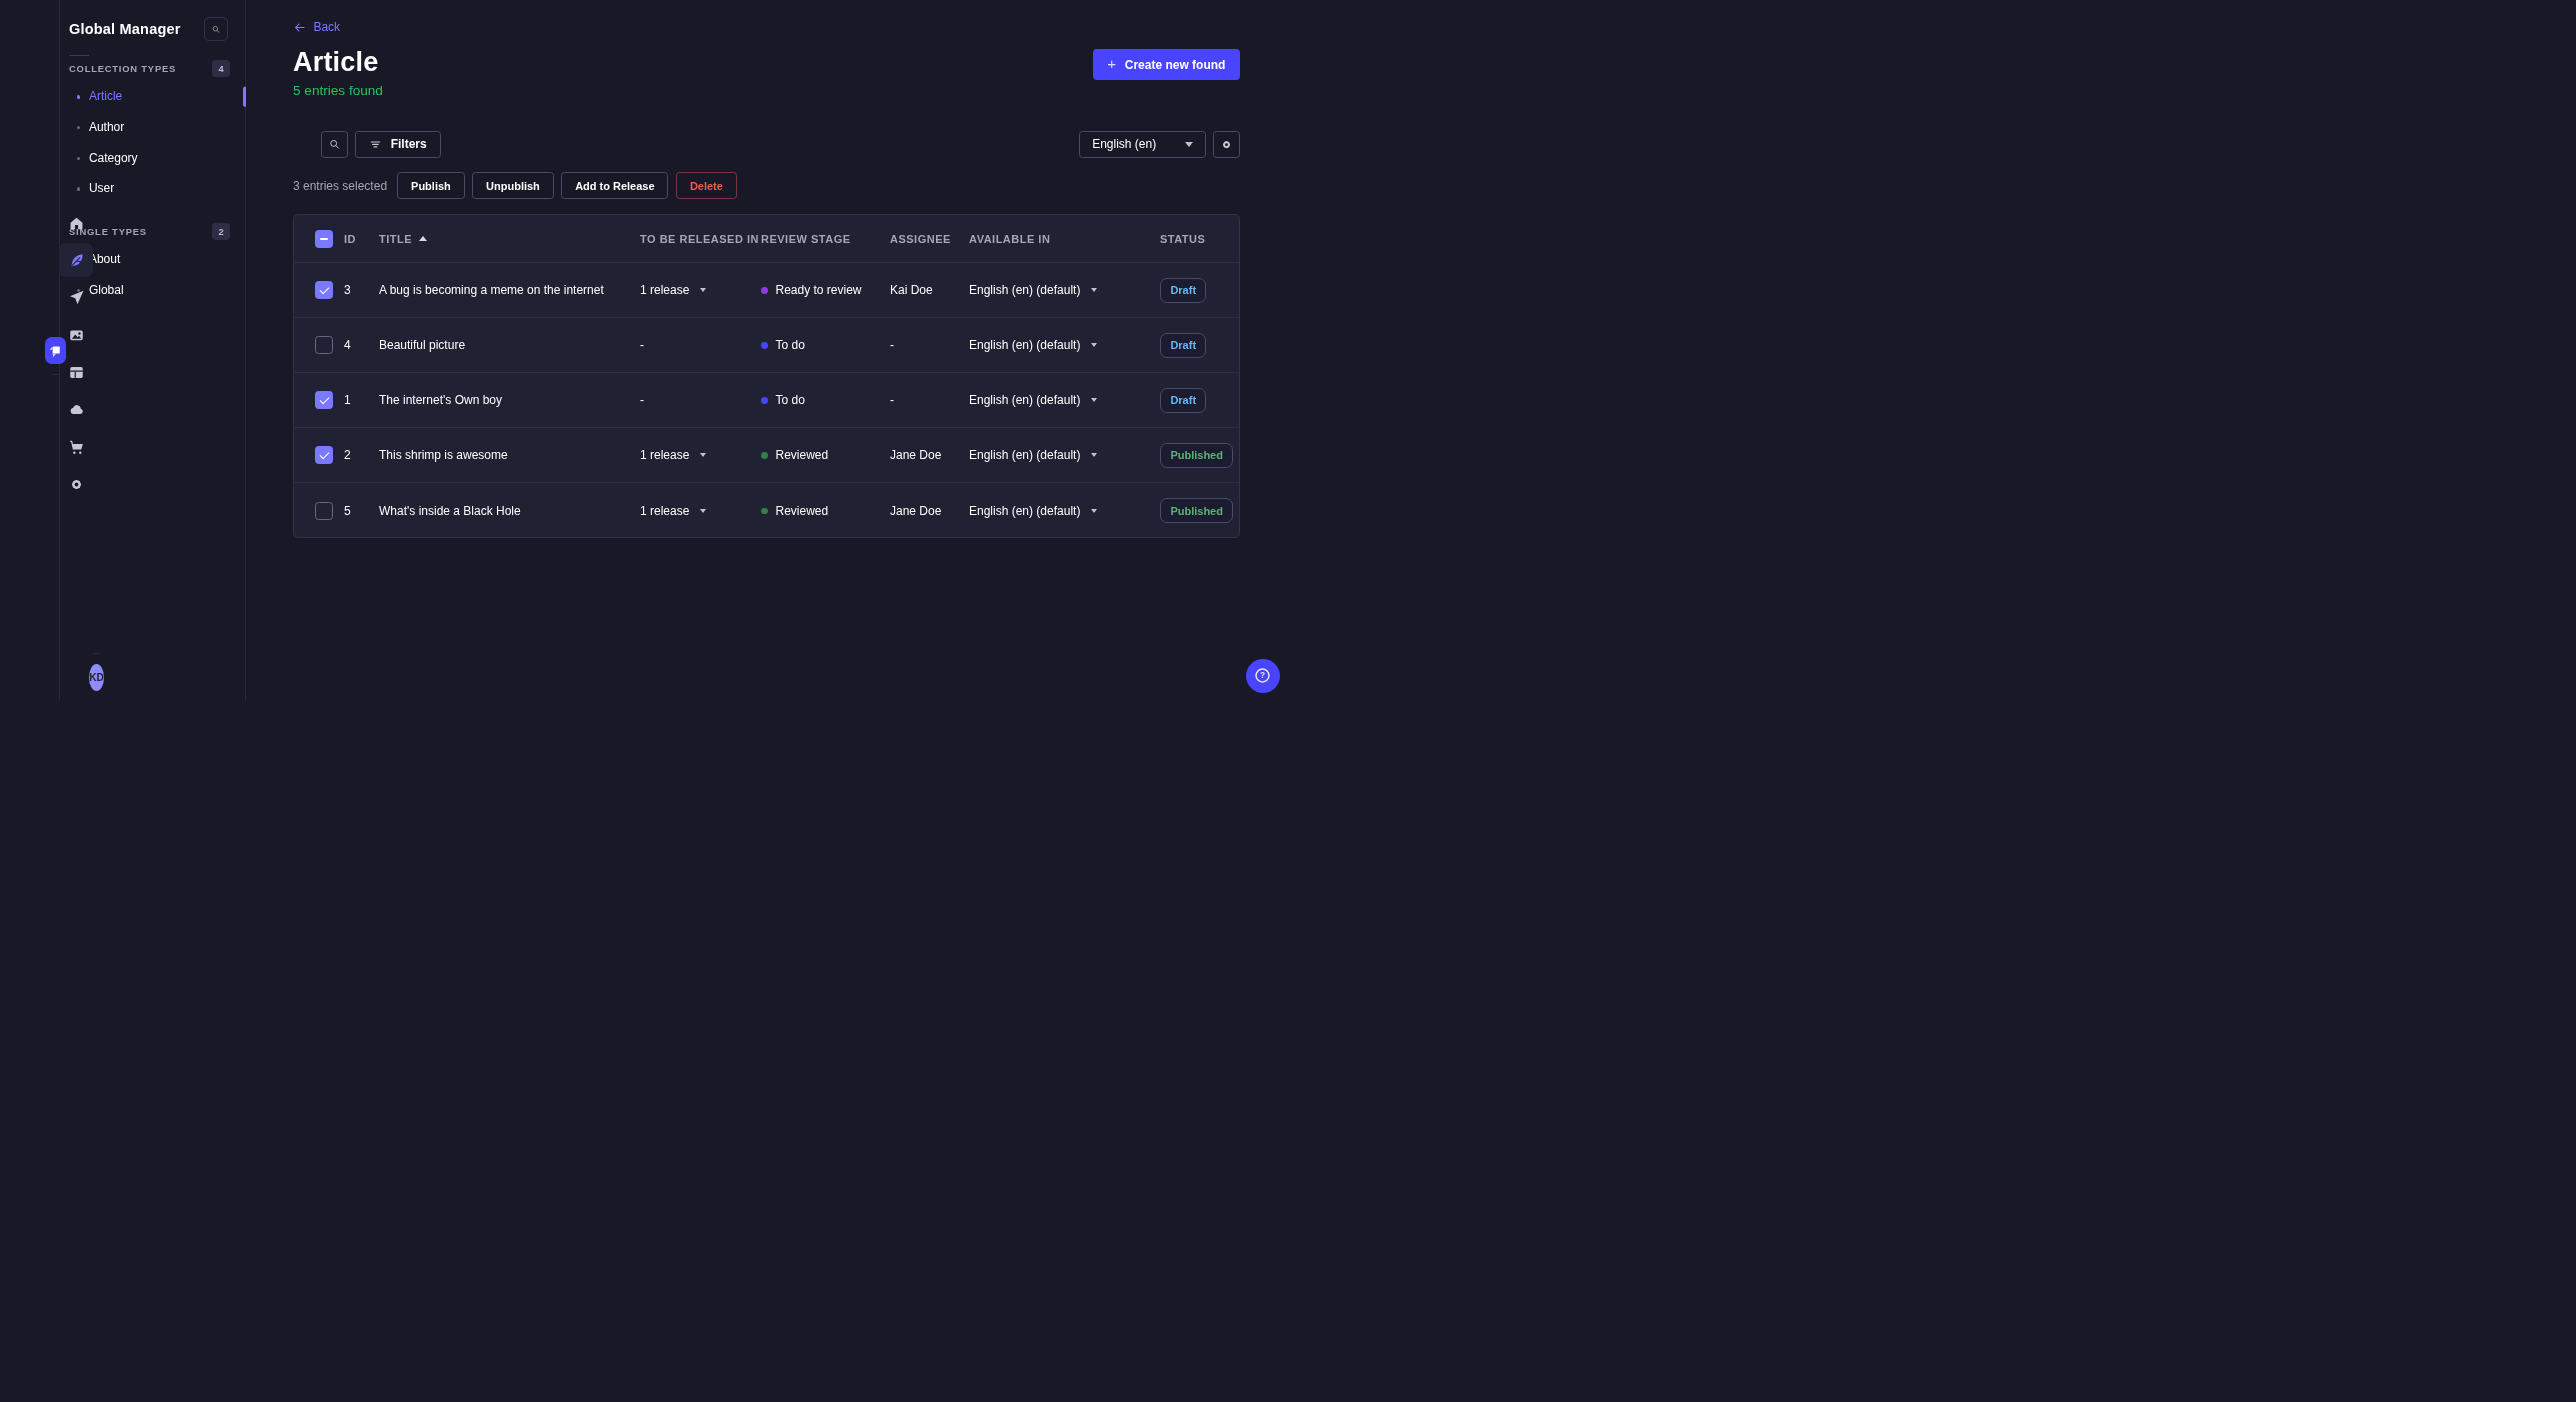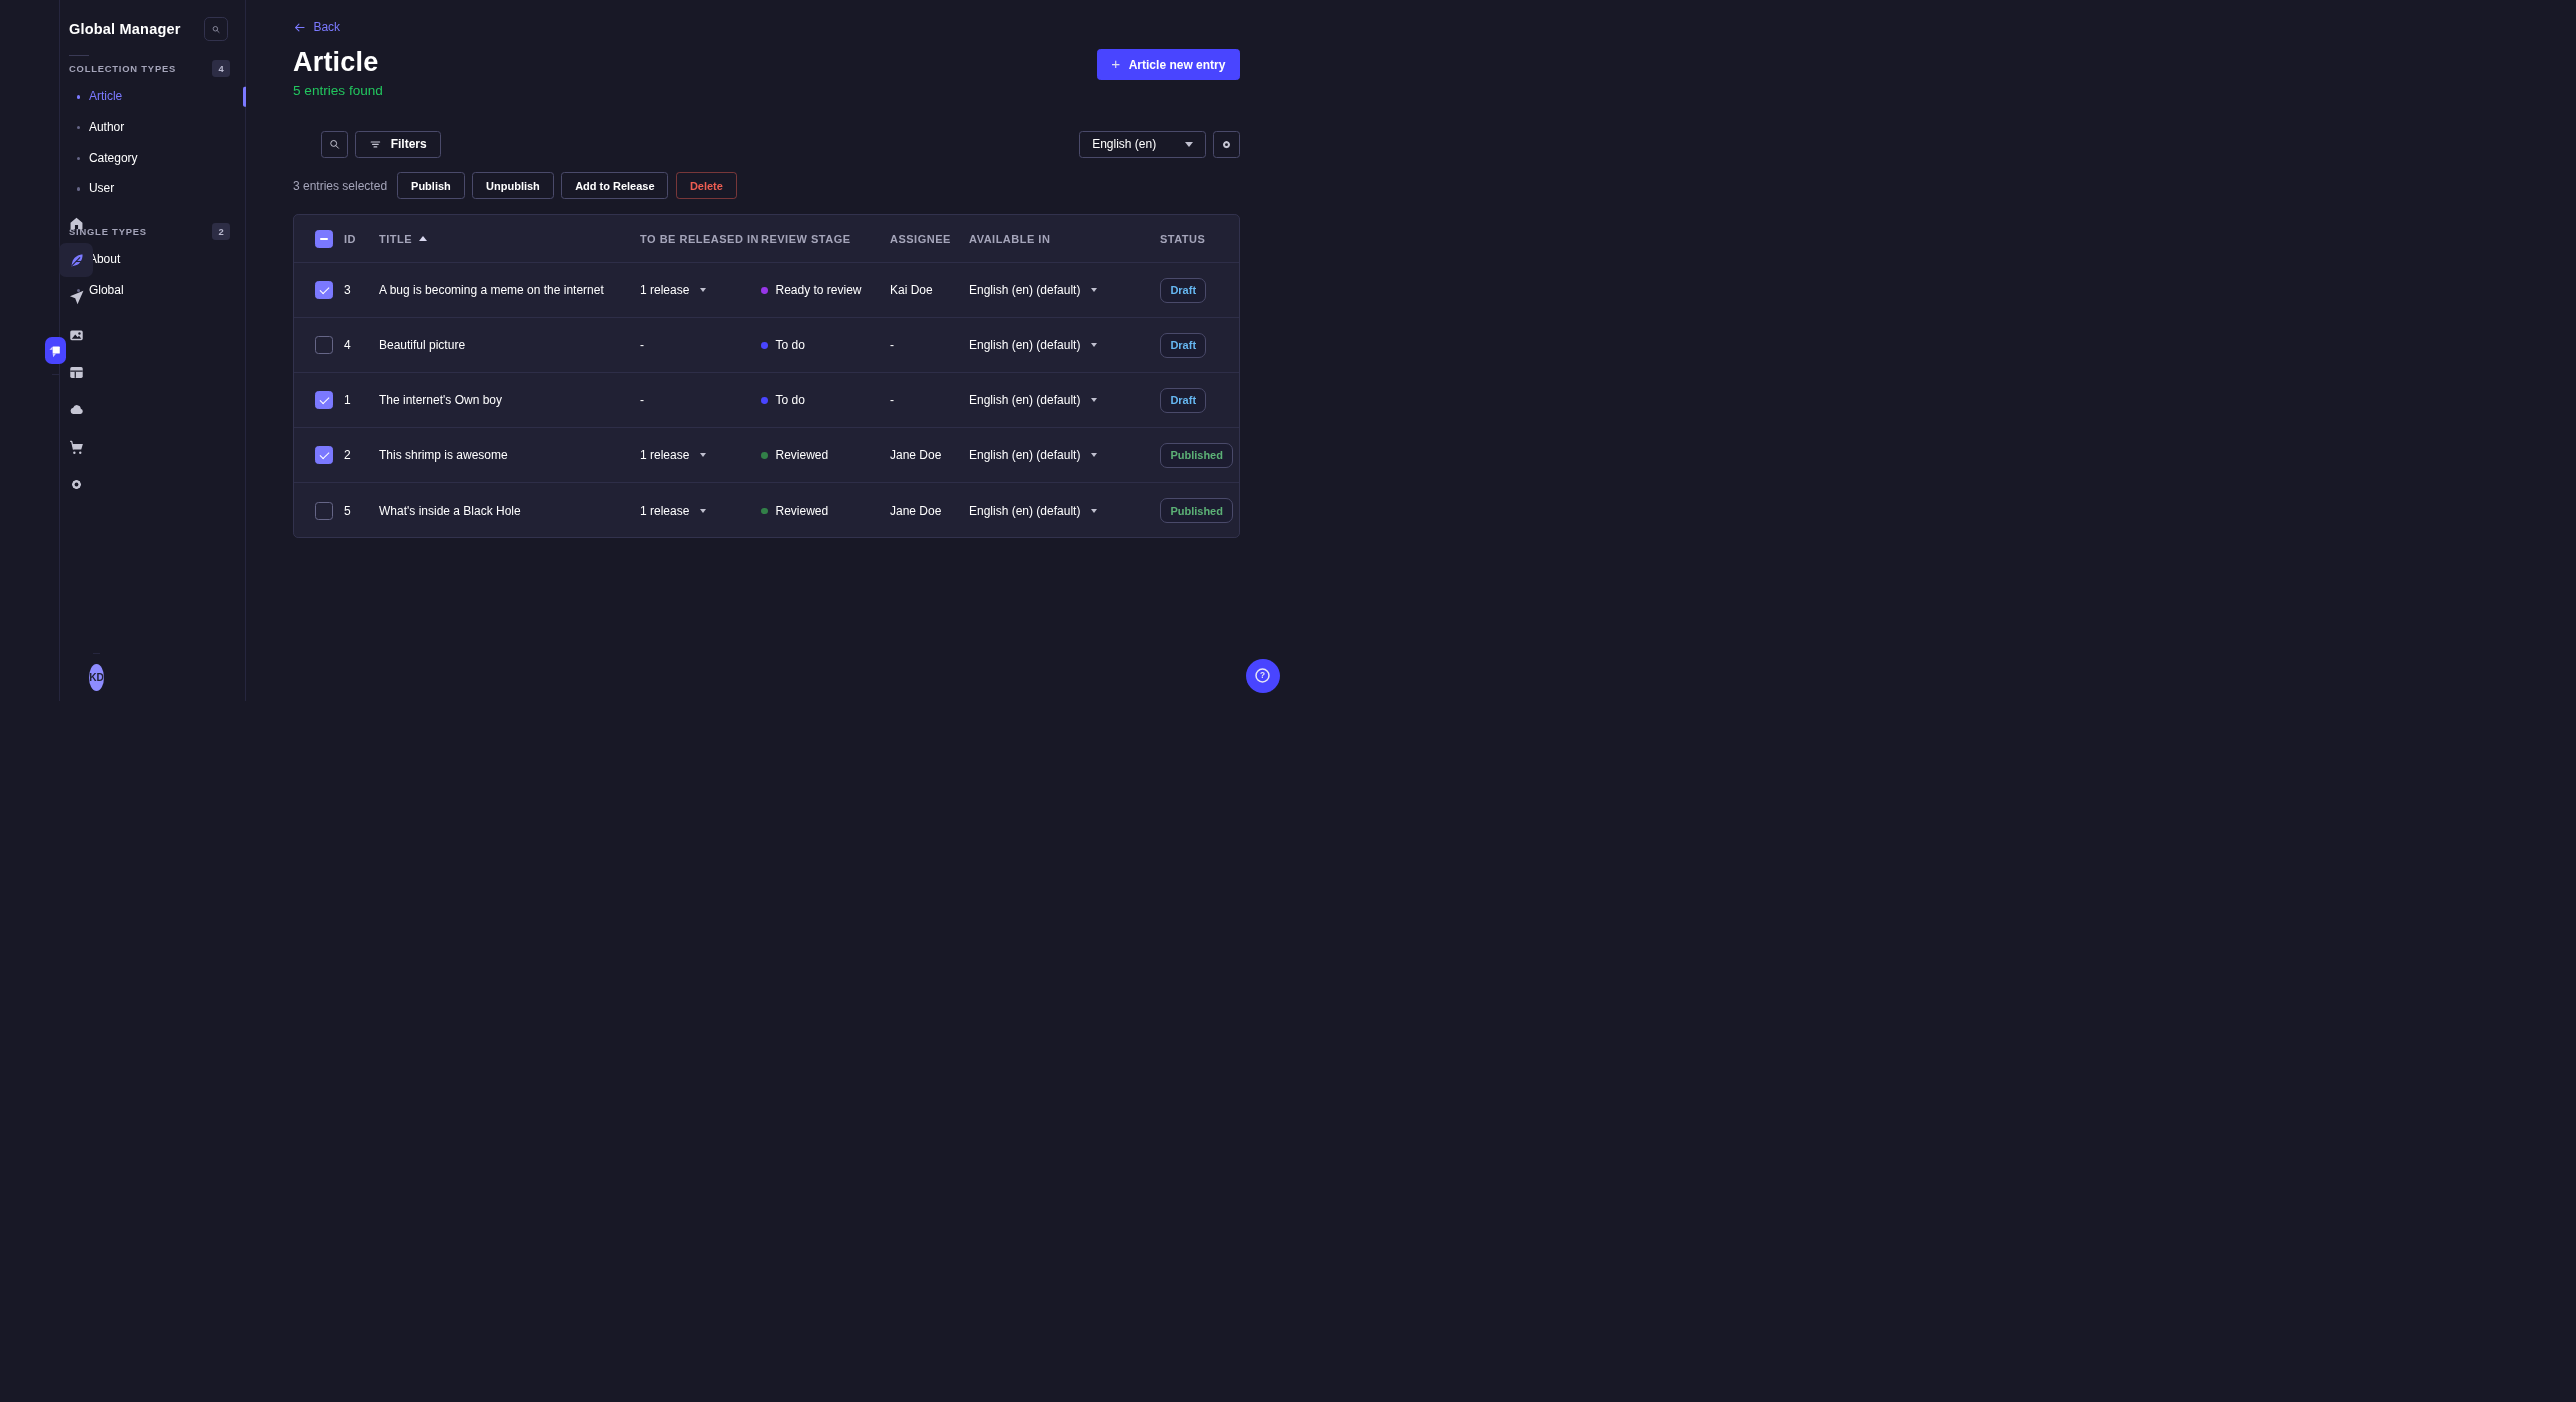--- a/index.html
+++ b/index.html
@@ -243,21 +243,21 @@
       <path d="M10.5 5.5 L4.5 11.5 L10.5 17.5 M5.2 11.5 H19.5" stroke="#7b79ff" stroke-width="1.9" fill="none" stroke-linecap="round" stroke-linejoin="round"></path>
     </svg>
     <span>Back</span>
   </div>
 
   <h1 class="page-title">Article</h1>
   <div class="subtitle">5 entries found</div>
 
   <button class="create-btn">
     <span class="plus-glyph">+</span>
-    <span>Article new entry</span>
+    <span>Create new found</span>
   </button>
 
   <div class="toolbar">
     <button class="icon-btn">
       <svg width="14.5" height="14.5" viewBox="0 0 24 24">
         <circle cx="10.5" cy="10.5" r="5.4" stroke="#c6c6d4" stroke-width="1.8" fill="none"></circle>
         <path d="M14.6 14.6 L19.4 19.4" stroke="#c6c6d4" stroke-width="1.8" stroke-linecap="round"></path>
       </svg>
     </button>
     <button class="filters-btn">

